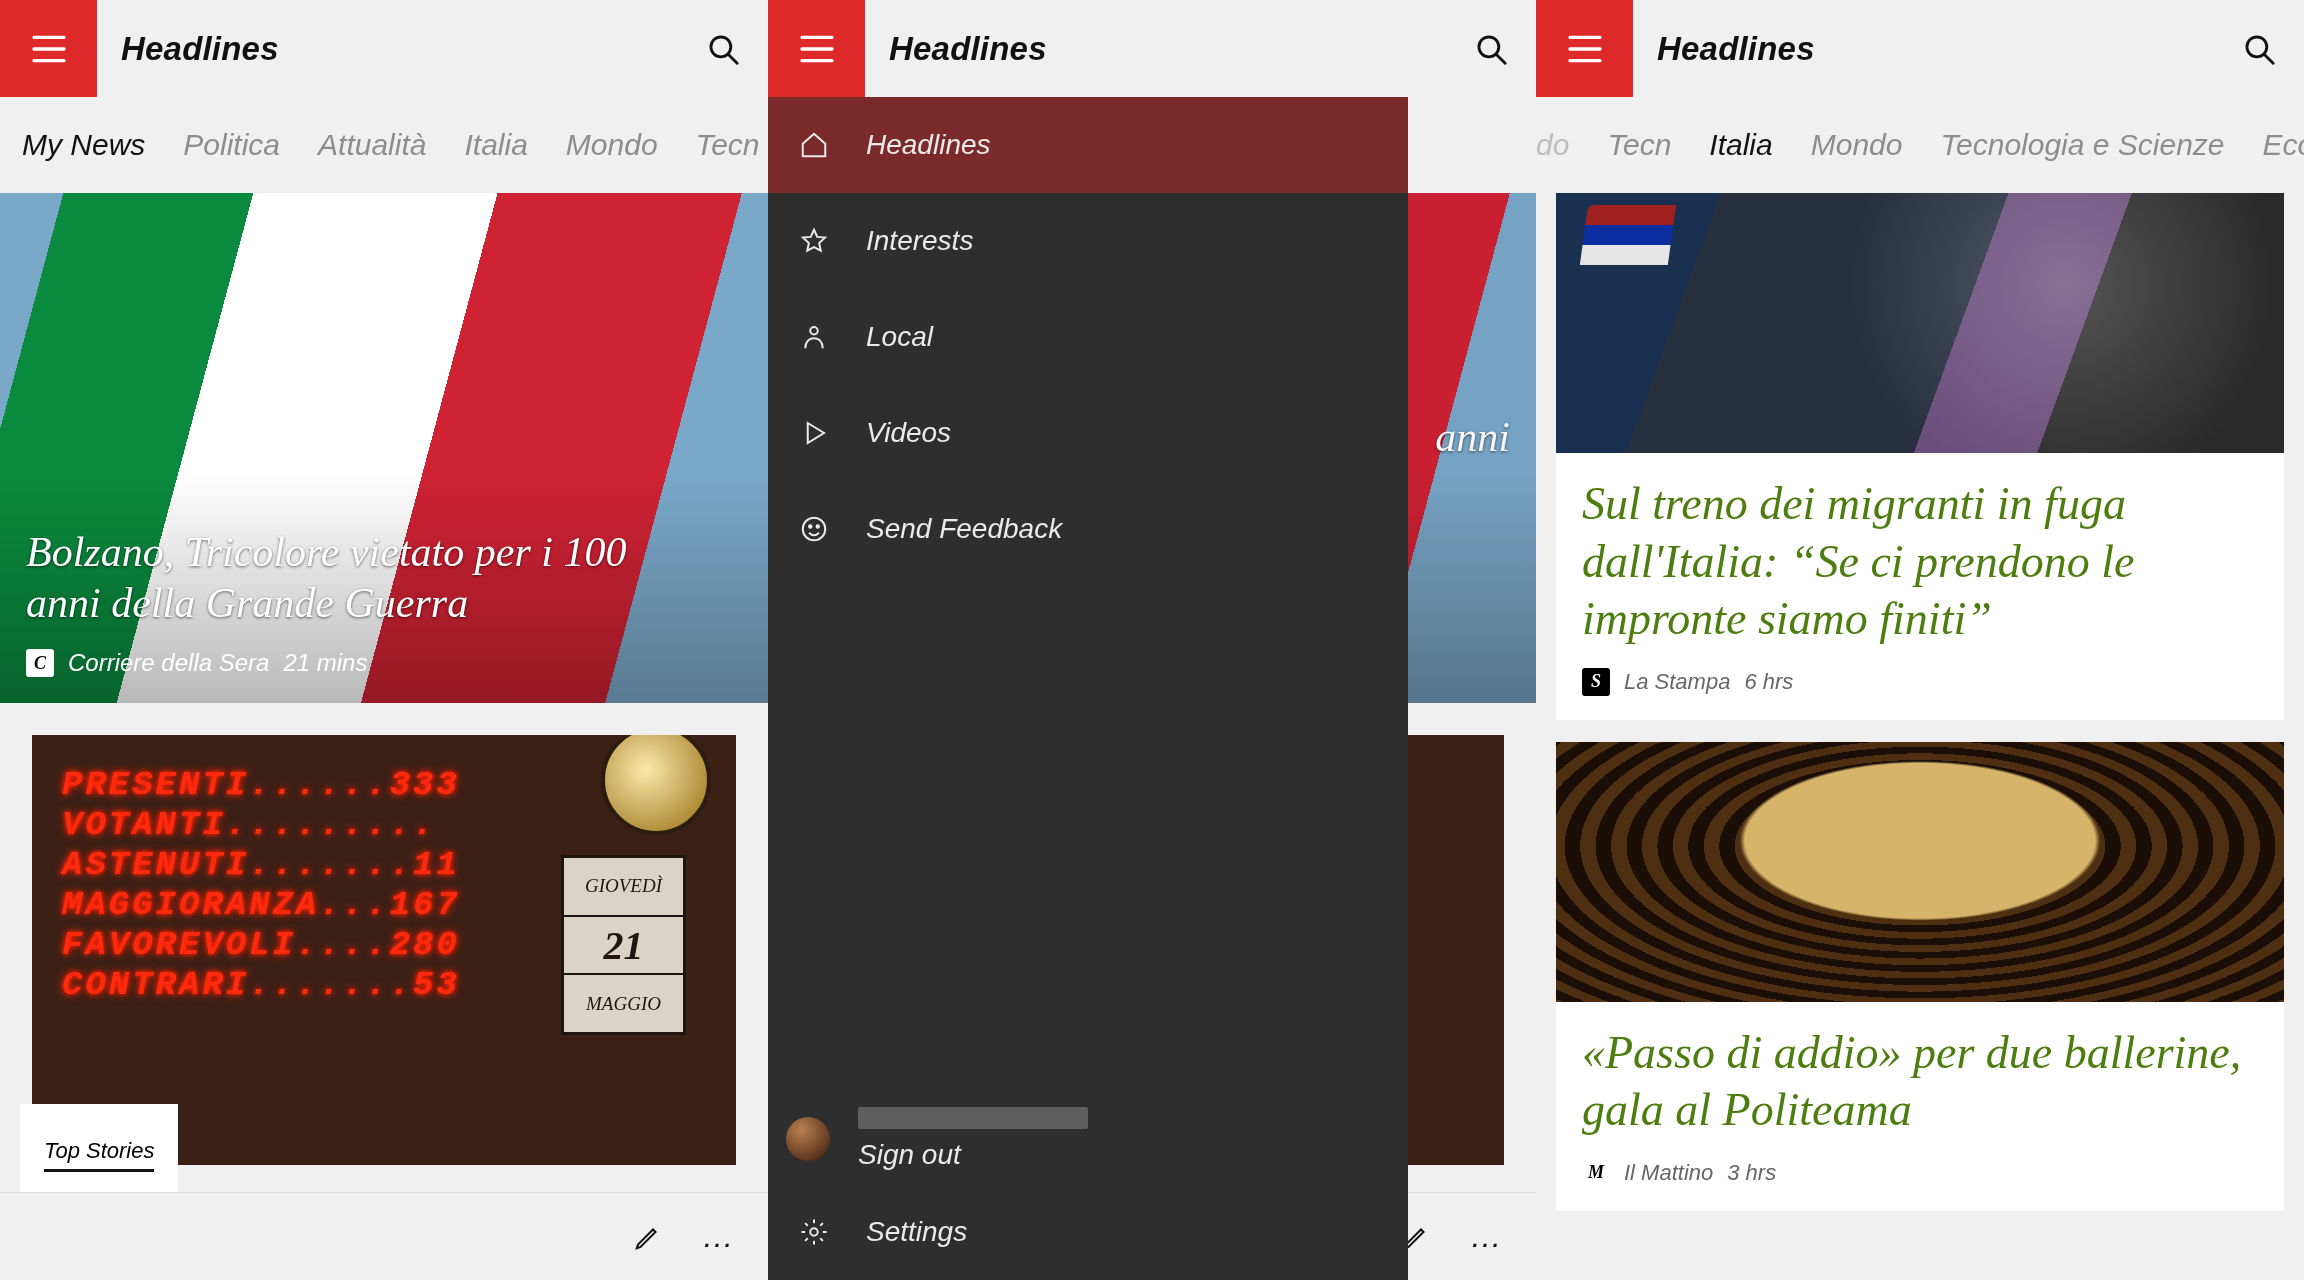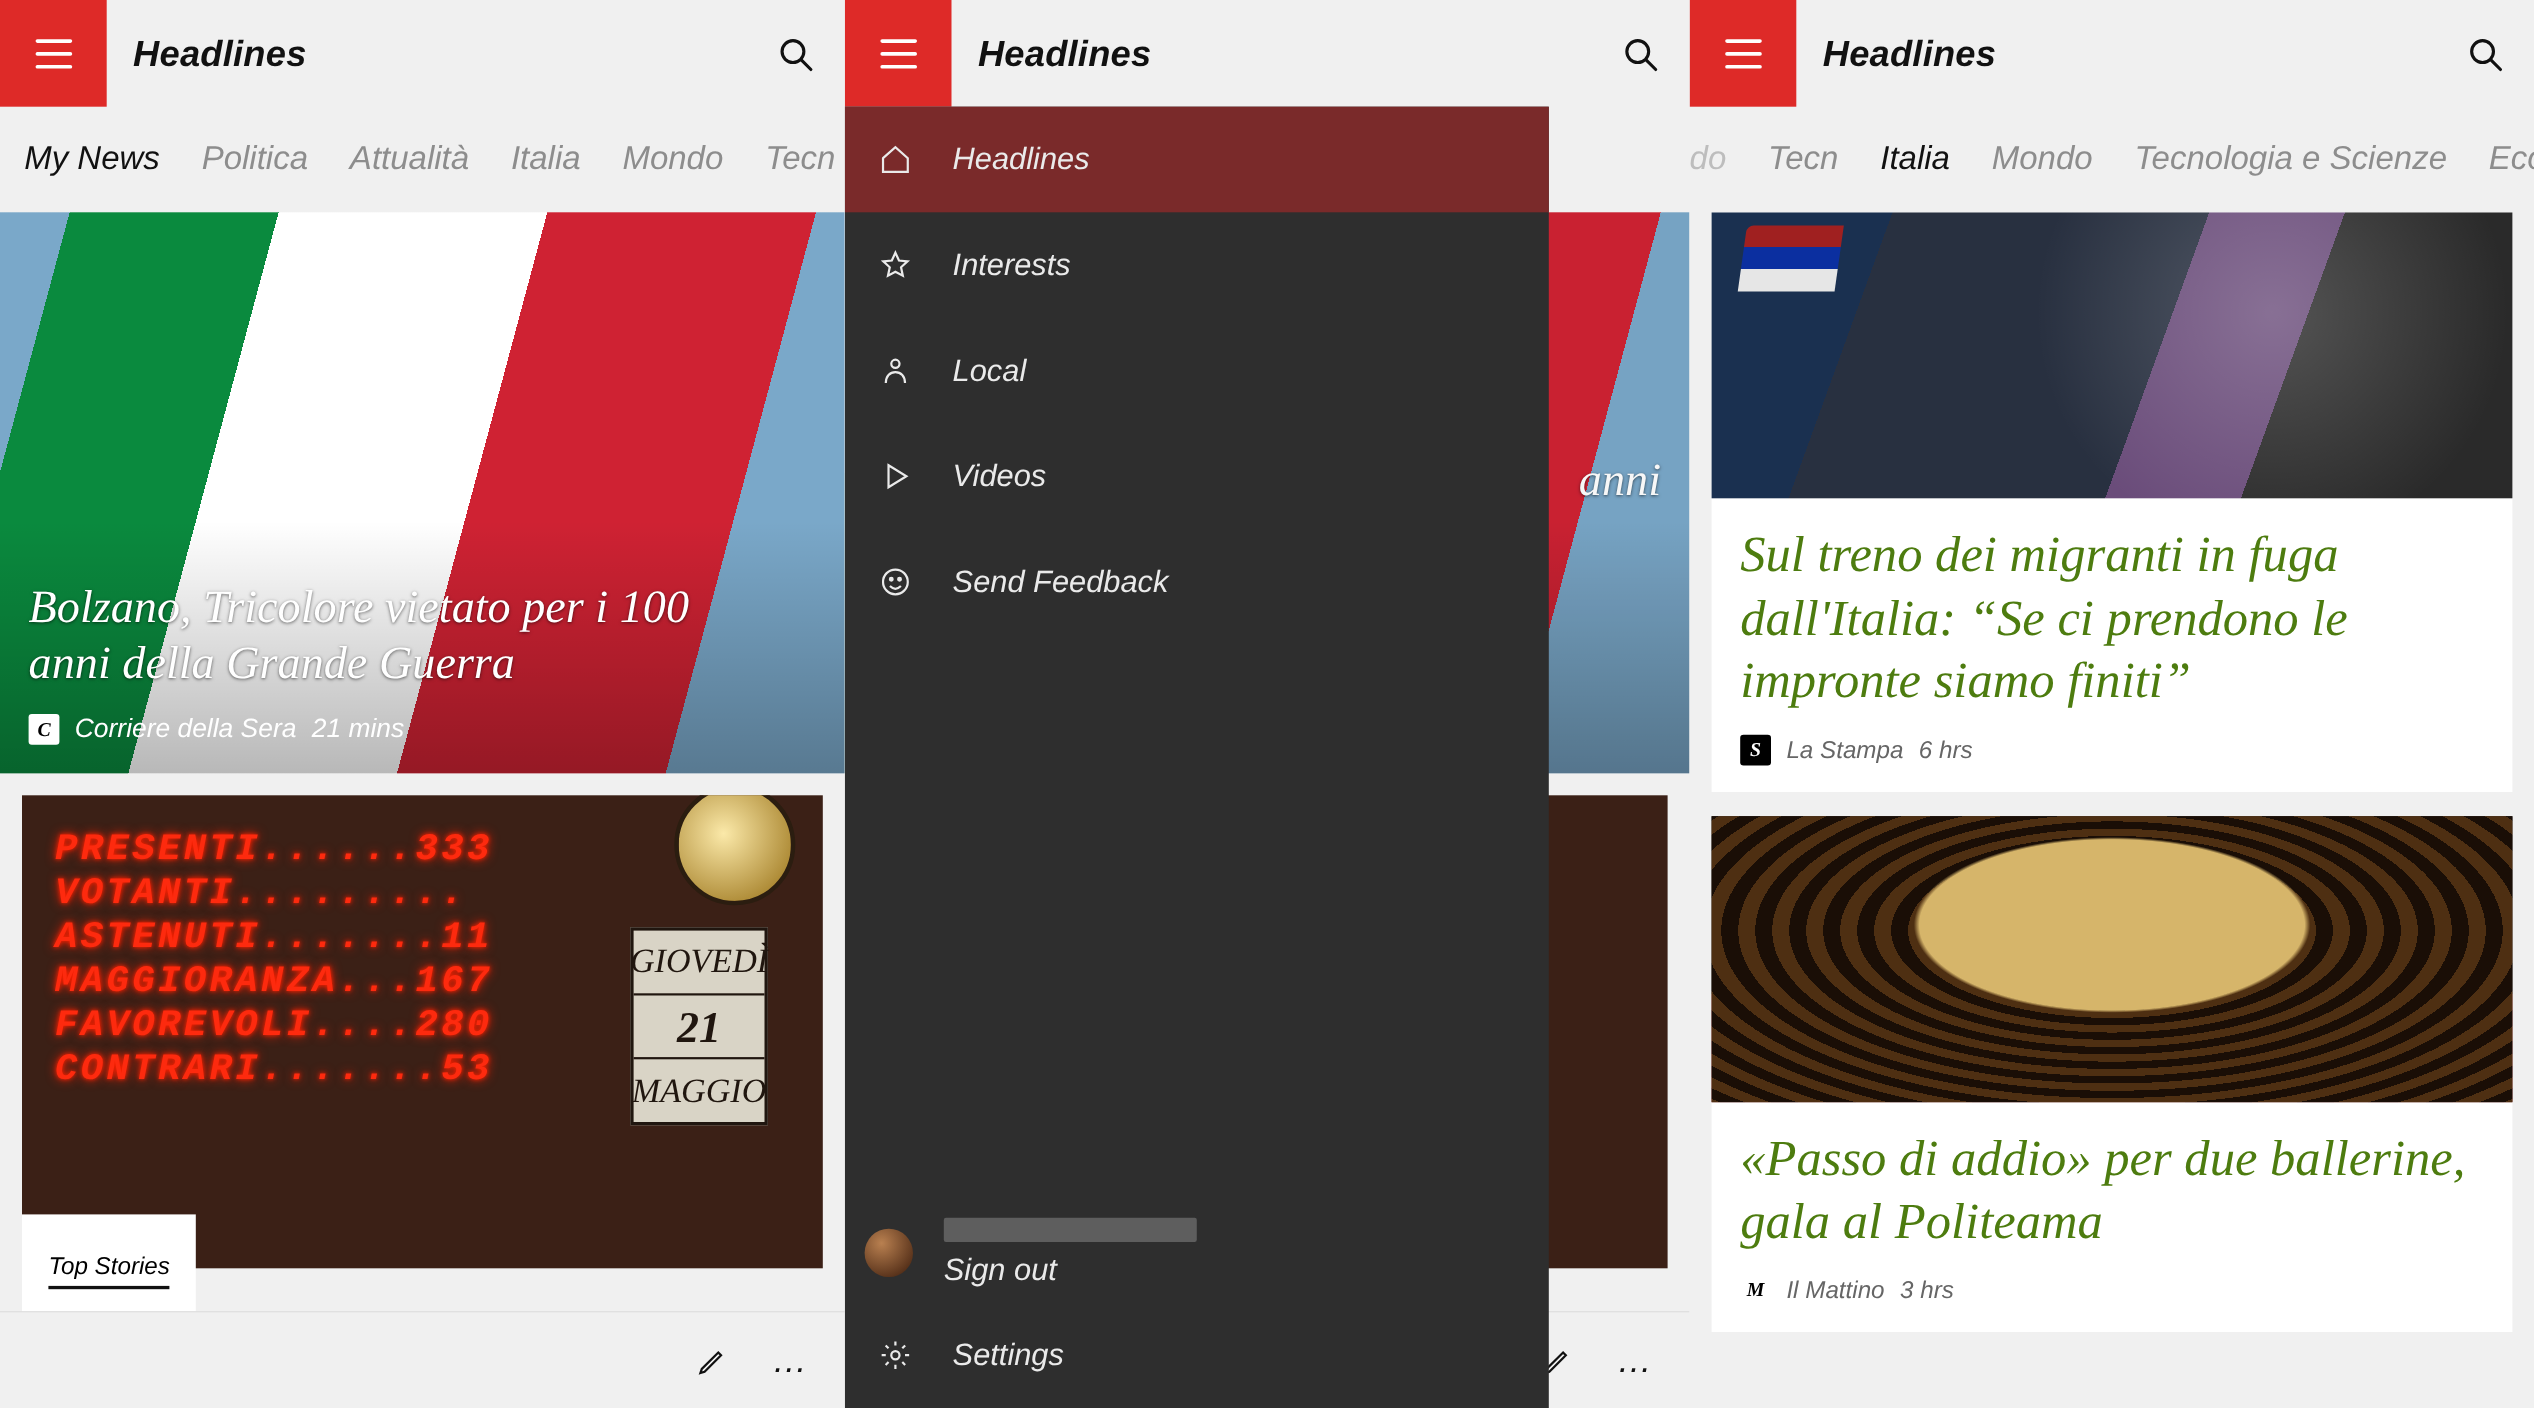--- a/index.html
+++ b/index.html
@@ -36,24 +36,24 @@
       linear-gradient( to top, rgba(0,0,0,.28), rgba(0,0,0,0) 45% ),
       linear-gradient( 105deg,
         #7aa8c9 0%, #7aa8c9 7%,
         #0a8a3e 7%, #0a8a3e 28%,
         #fff 28%, #fff 55%,
         #cf2233 55%, #cf2233 82%,
         #7aa8c9 82%, #7aa8c9 100% );
   }
 
   
-  .article-board { margin:20px; height:430px; background:#3b2016; position:relative; overflow:hidden; }
+  .article-board { margin:32px; height:430px; background:#3b2016; position:relative; overflow:hidden; }
   .board-text { position:absolute; top:30px; left:30px; font-family:"Courier New",monospace; font-weight:700; color:#fd2a0e; font-size:34px; line-height:40px; letter-spacing:3px; white-space:pre; text-shadow:0 0 10px #ff2000, 0 0 4px #ff2000; }
   .calendar-card { position:absolute; right:50px; top:120px; width:125px; height:180px; background:#d9d4c6; border:3px solid #20160f; display:flex; flex-direction:column; }
-  .calendar-card div { flex:1; display:flex; align-items:center; justify-content:center; font-family:Georgia,serif; font-size:31px; color:#20160f; border-bottom:2px solid #20160f; }
+  .calendar-card div { flex:1; display:flex; align-items:center; justify-content:center; font-family:Georgia,serif; font-size:19px; color:#20160f; border-bottom:2px solid #20160f; }
   .calendar-card div:nth-child(2){ font-size:40px; font-weight:700; }
   .calendar-card div:last-child{ border-bottom:none; }
   .board-clock { position:absolute; right:25px; top:-10px; width:110px; height:110px; border-radius:50%; background:radial-gradient(circle at 40% 40%, #fbe9a9, #a9852f 80%); border:4px solid #2b1d10; }
 
   
   .topstories { position:absolute; left:20px; bottom:88px; background:#fff; padding:34px 24px 28px; font-size:22px; }
   .topstories span { border-bottom:3px solid #111; padding-bottom:6px; }
 
   
   .bottombar { position:absolute; left:0; right:0; bottom:0; height:88px; background:#f0f0f0; border-top:1px solid #ddd; display:flex; align-items:center; justify-content:flex-end; padding-right:30px; gap:34px; }

